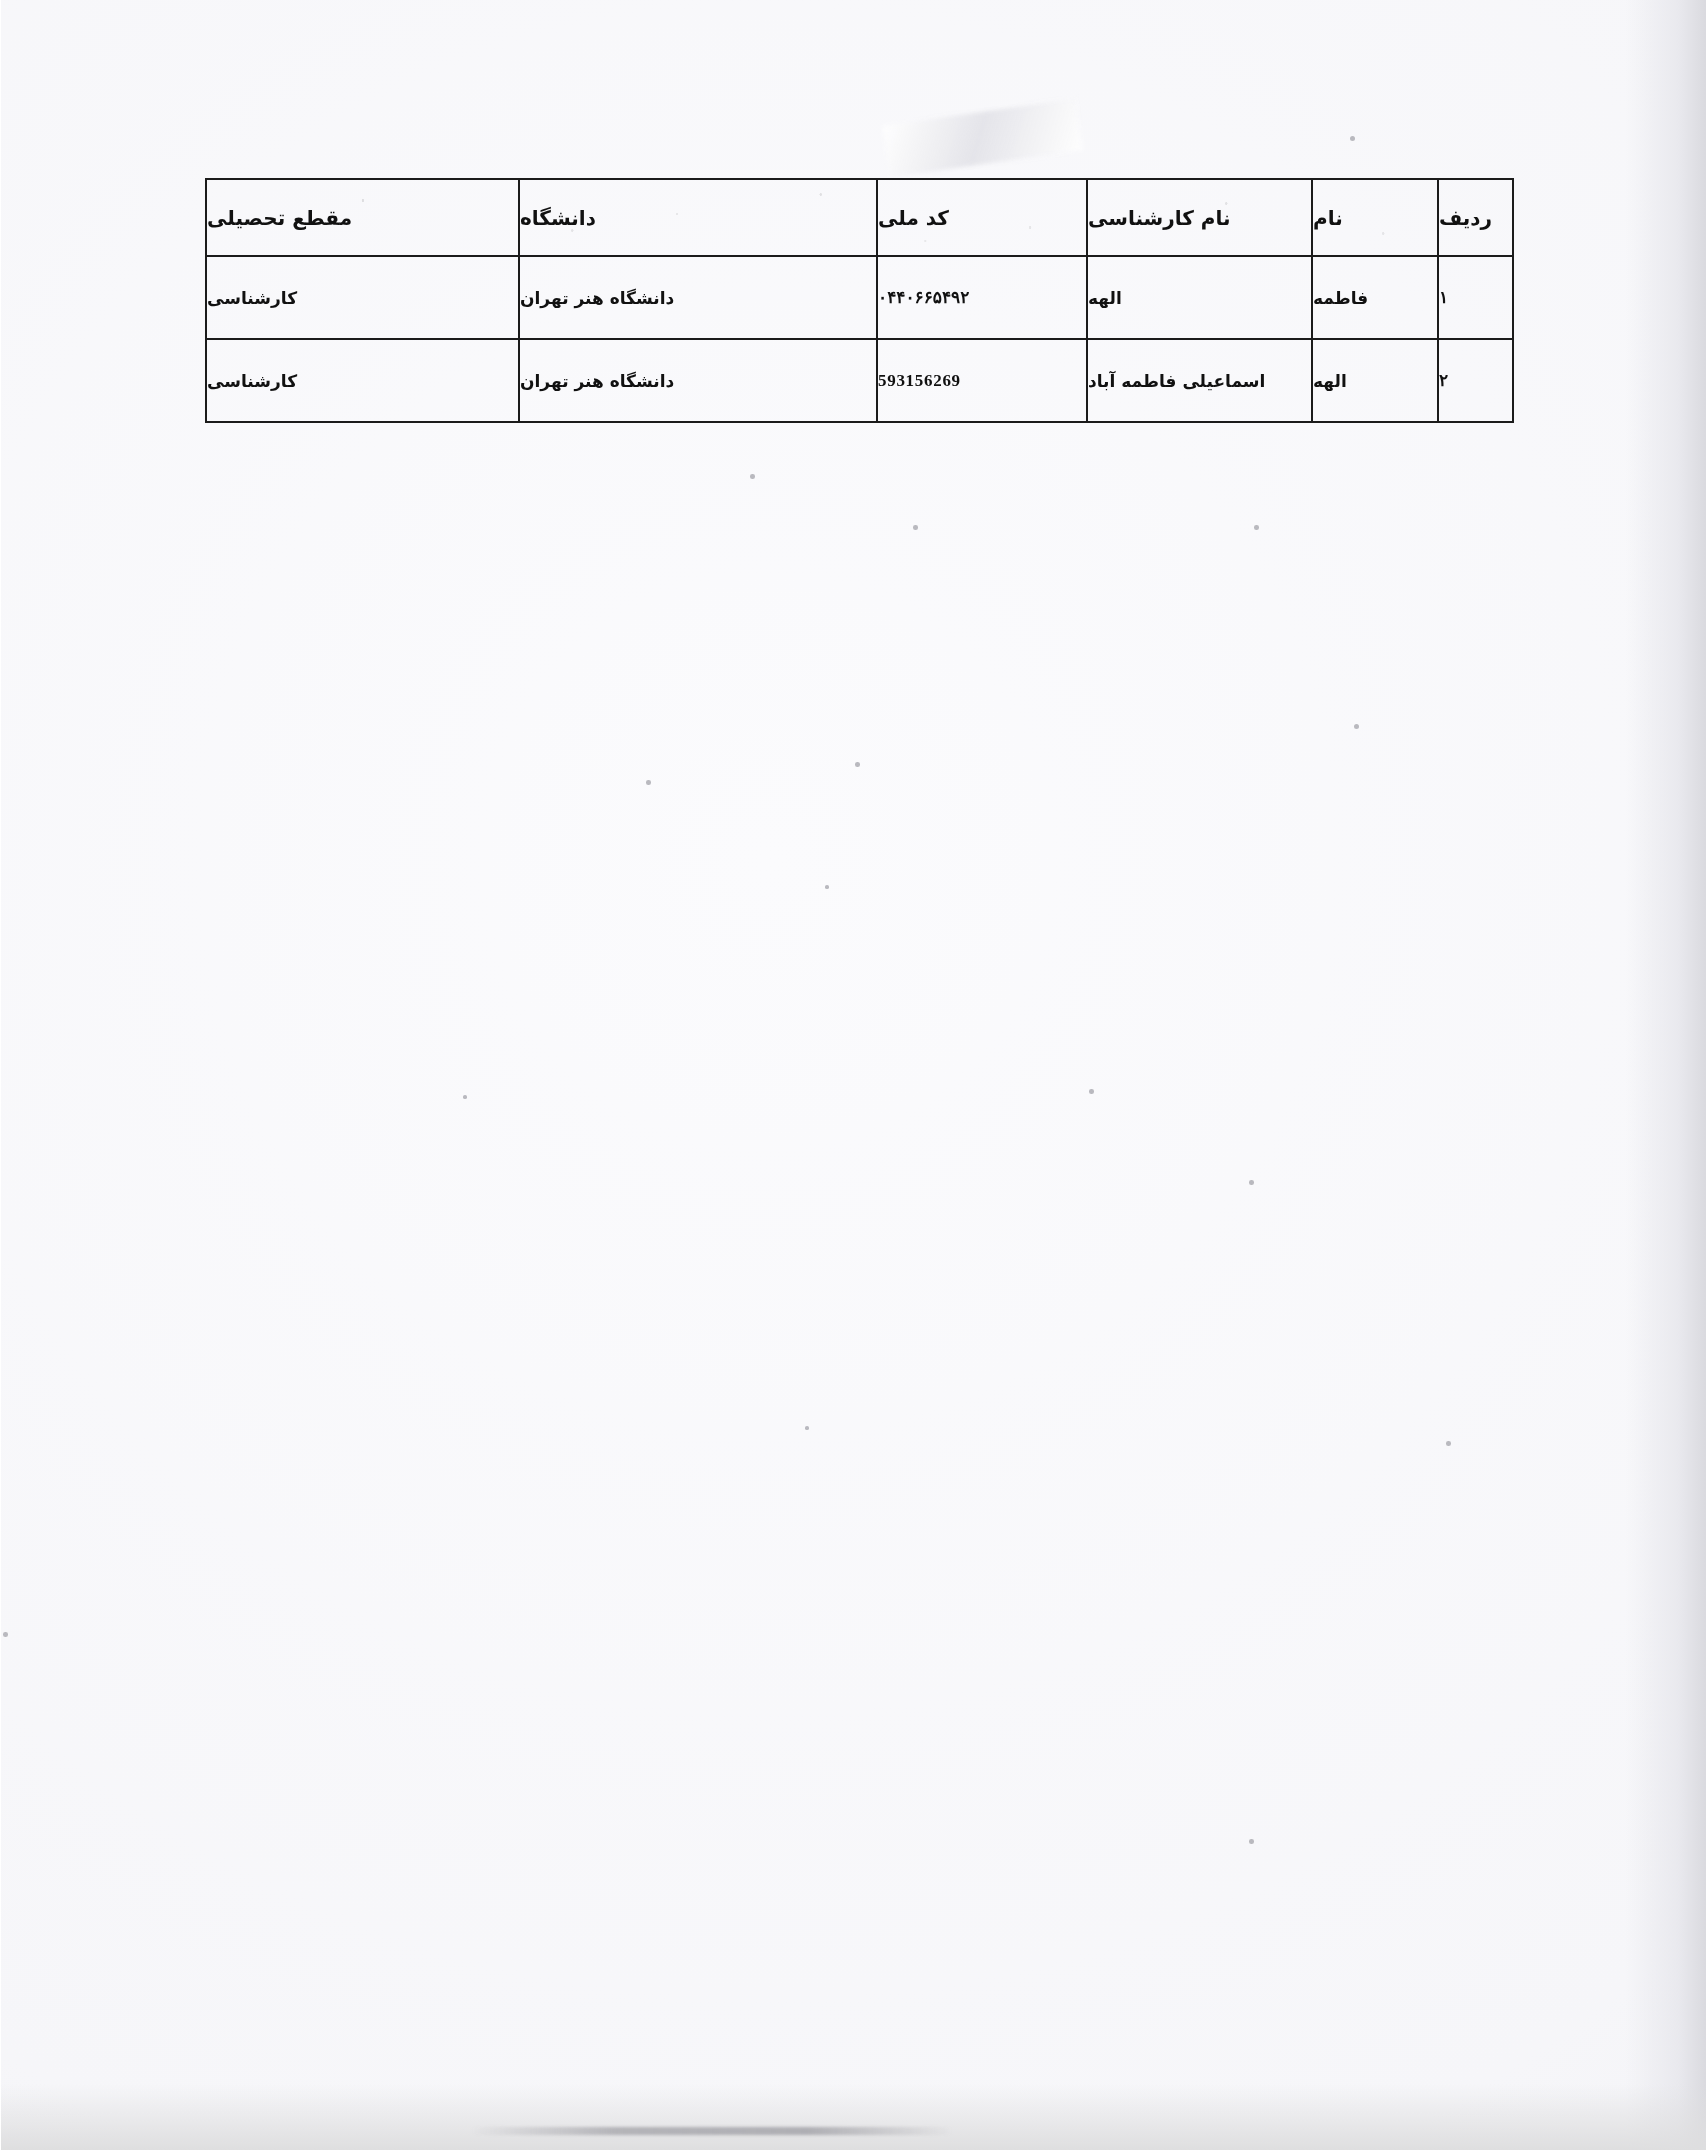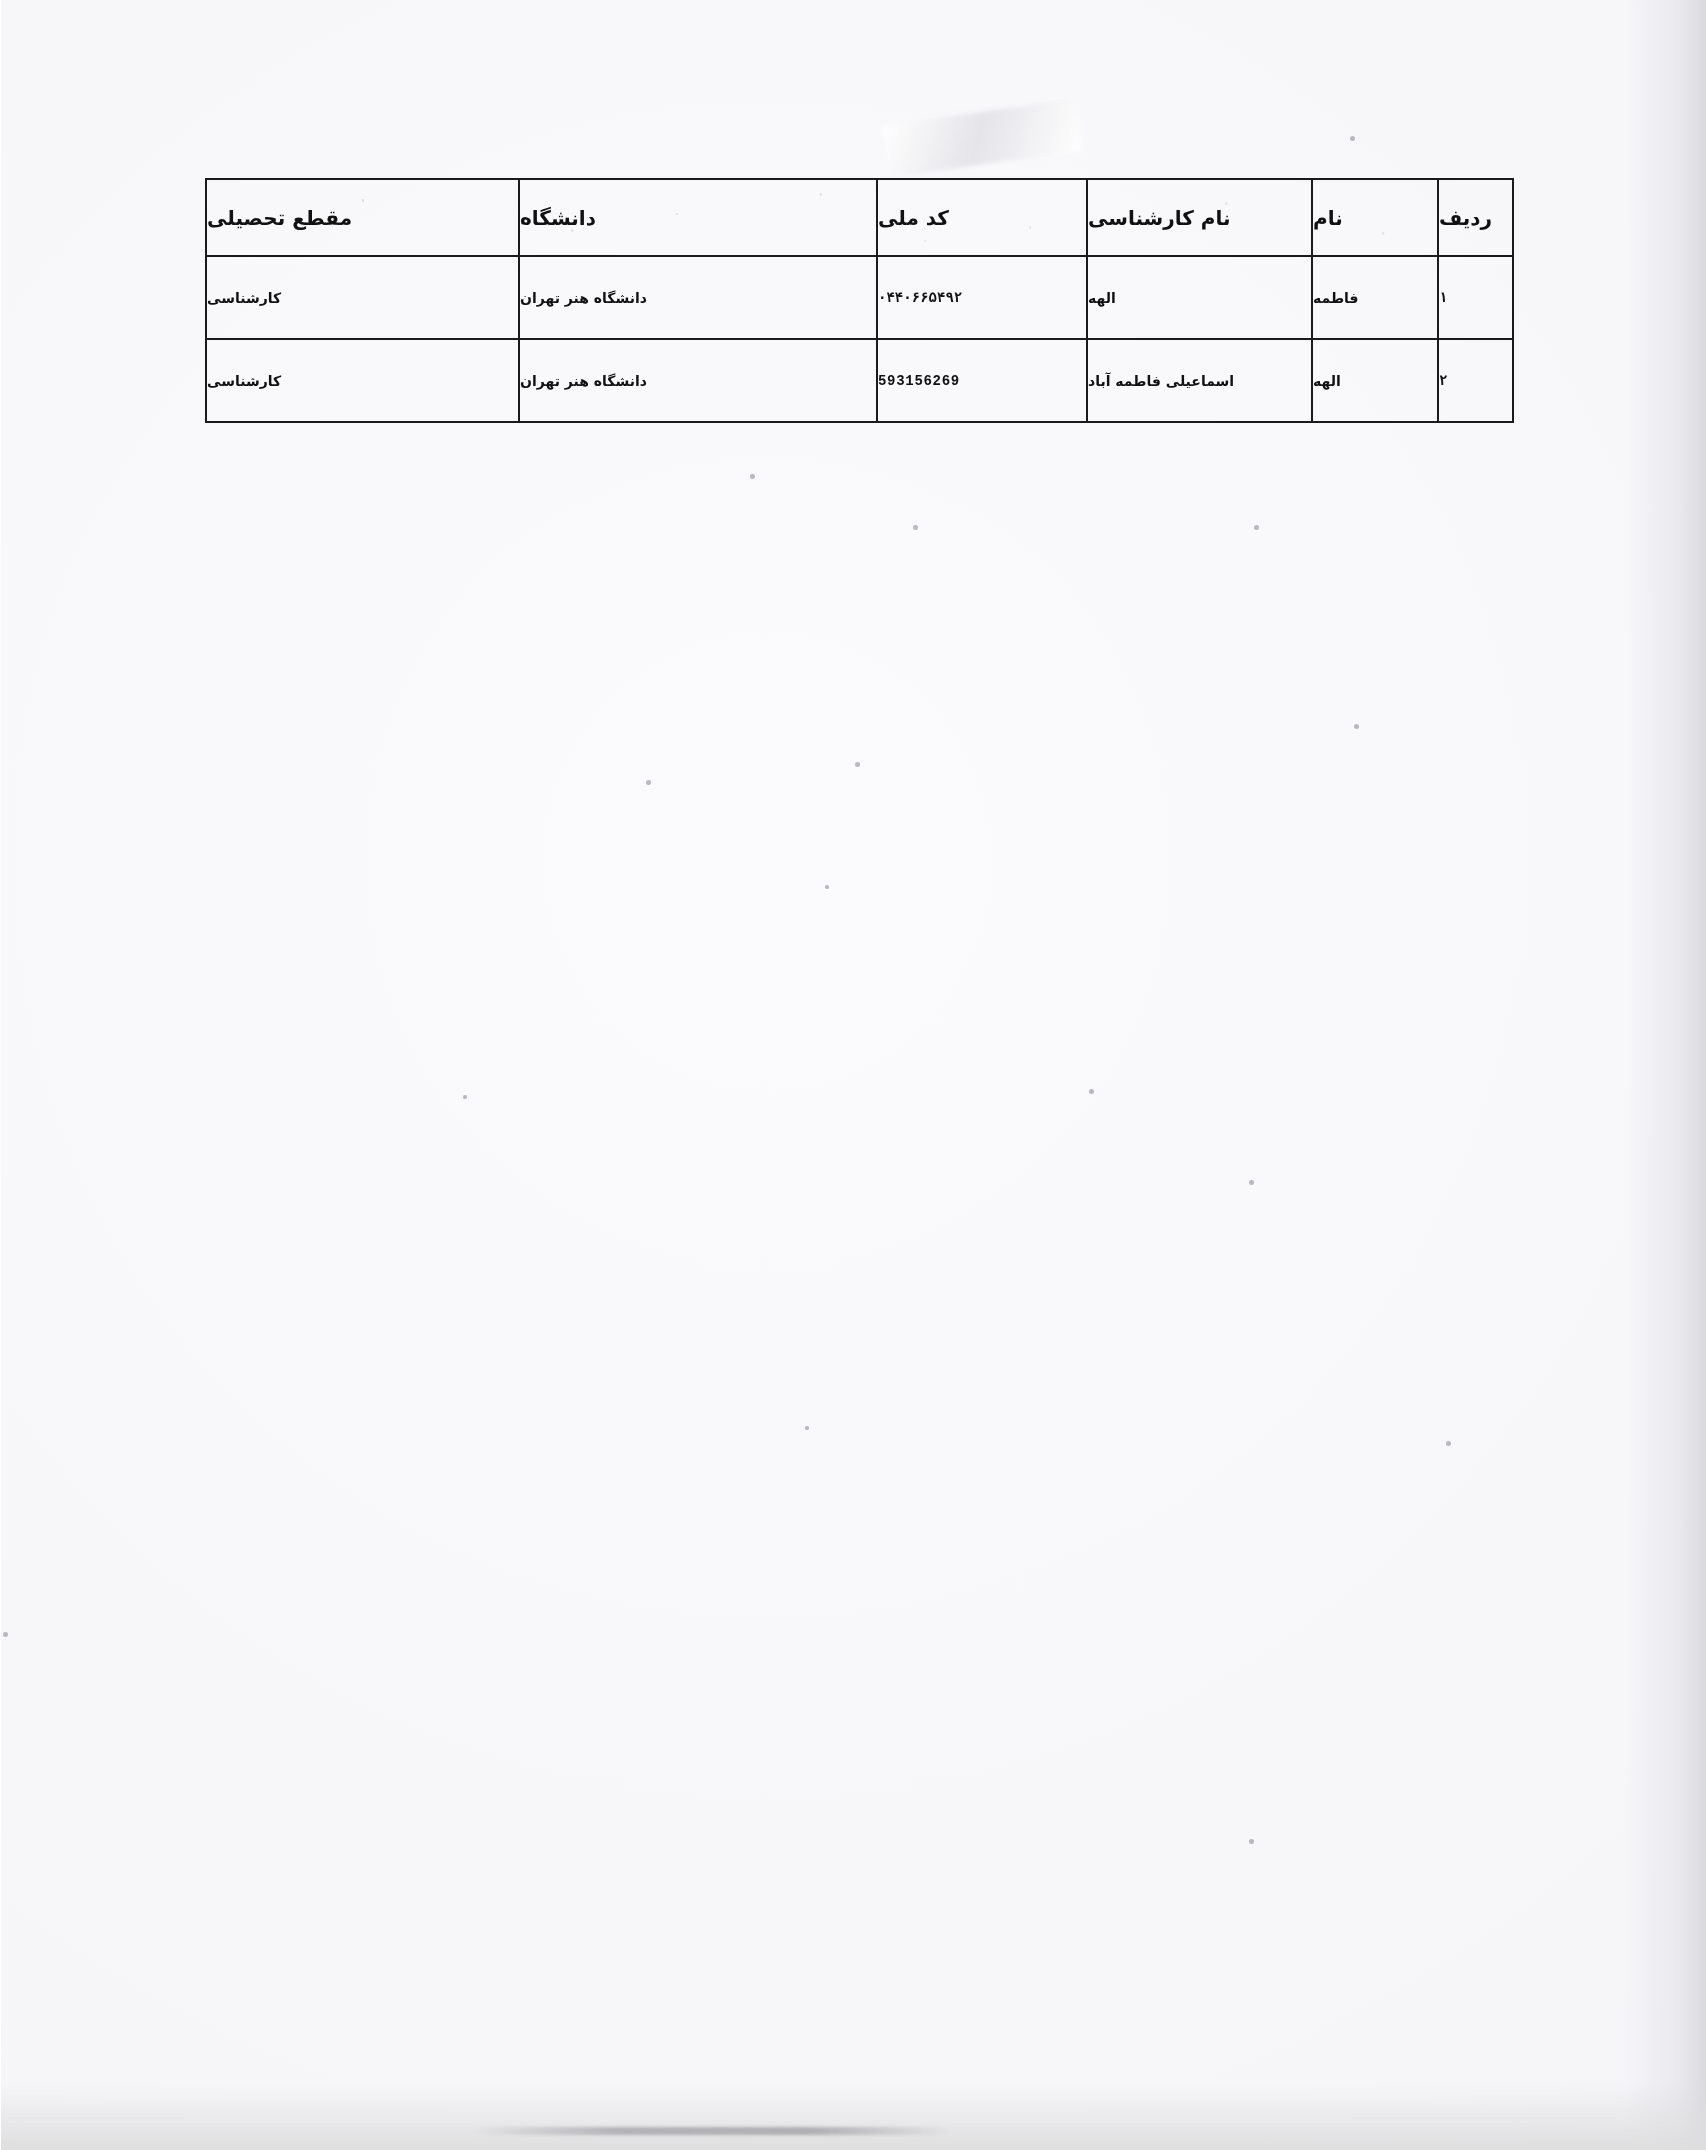--- a/index.html
+++ b/index.html
@@ -82,32 +82,32 @@
     padding: 0;
   }
   thead th {
     height: 75px;
     font-size: 20px;
     letter-spacing: 0.4px;
     position: relative;
   }
   tbody td {
     height: 81px;
-    font-size: 14px;
+    font-size: 17px;
   }
   
   col.c-radif { width: 75px; }
   col.c-nam { width: 126px; }
   col.c-family { width: 225px; }
   col.c-code { width: 210px; }
   col.c-univ { width: 358px; }
   col.c-maghta { width: 313px; }
 
   .num {
-    font-family: Liberation Mono, monospace;
+    font-family: Liberation Serif, serif;
     letter-spacing: 0.7px;
   }
 
   
   .header-noise {
     position: absolute;
     inset: 0;
     pointer-events: none;
     opacity: 0.5;
     background-image:

